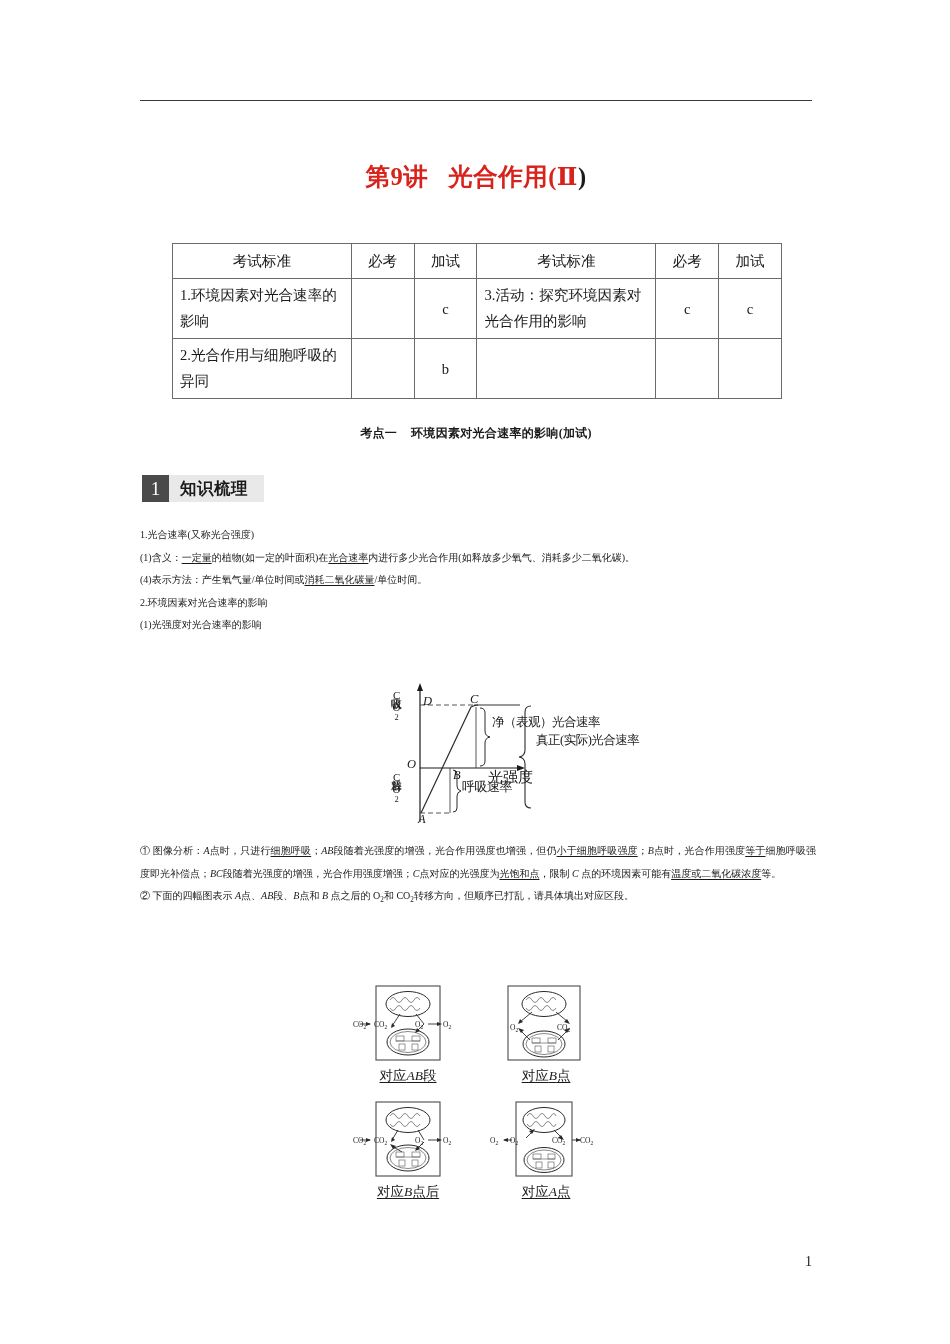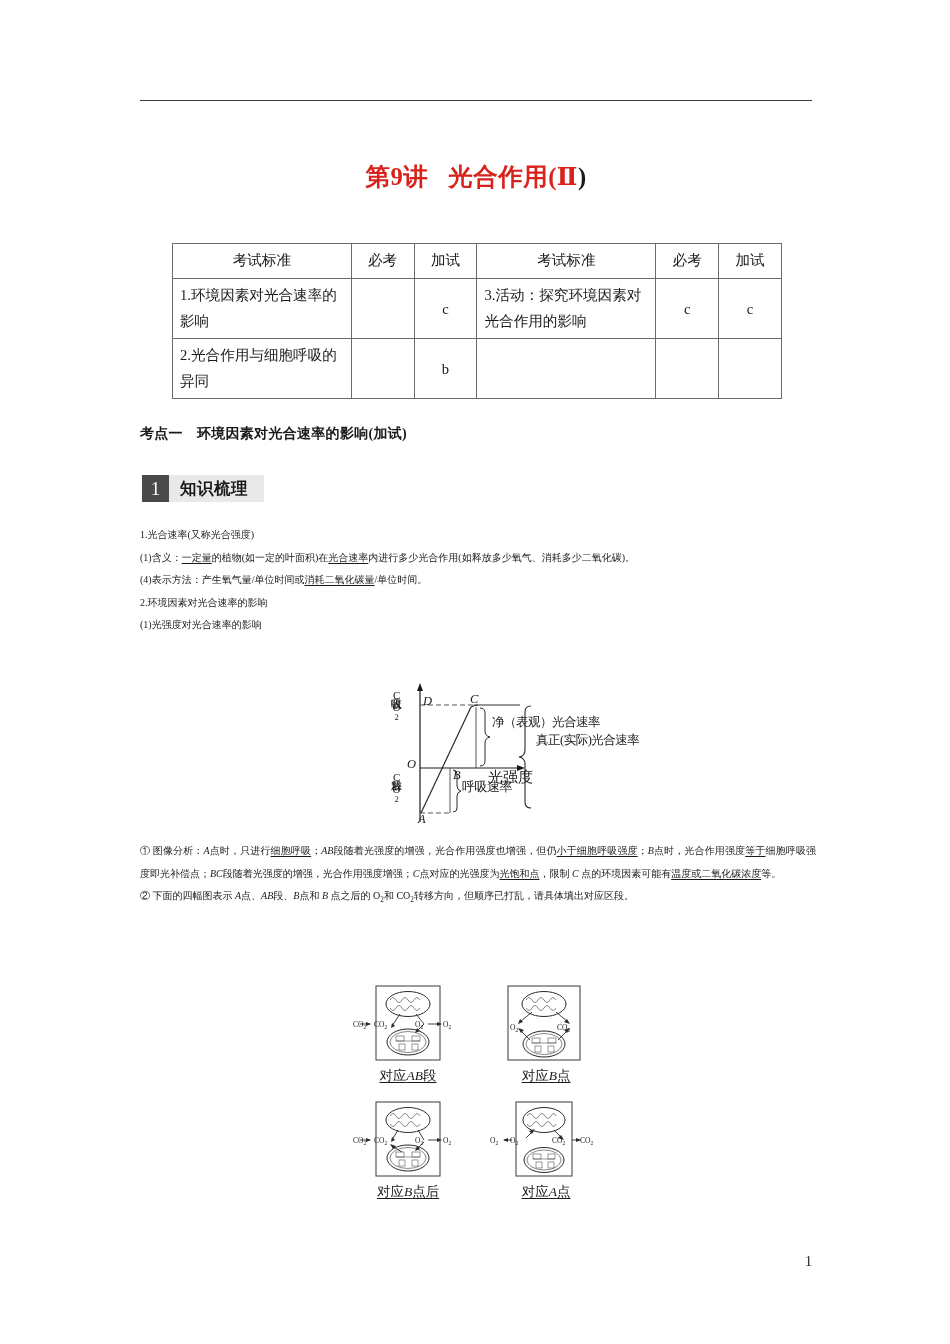--- a/index.html
+++ b/index.html
@@ -56,34 +56,34 @@
     border-collapse: collapse;
     font-size: 14.6px;
     line-height: 1.65;
   }
   .std-table td, .std-table th {
     border: 1px solid #6b6b6b;
     padding: 4px 7px;
     font-weight: normal;
     vertical-align: middle;
   }
-  .std-table .hdr { text-align: center; padding: 5px 0; font-family: Liberation Mono, monospace; }
+  .std-table .hdr { text-align: center; padding: 5px 0; }
   .std-table .ctr { text-align: center; }
   .std-table .lft { text-align: left; line-height: 1.75; }
   .col-label { width: 178px; }
   .col-small { width: 62px; }
 
   
   .kaodian {
     position: absolute;
     left: 140px;
     top: 413px;
     width: 672px;
-    text-align: left;
-    font-size: 14px;
+    text-align: center;
+    font-size: 12px;
     font-weight: bold;
     letter-spacing: 0.3px;
   }
   .kaodian .sp { display:inline-block; width: 14px; }
 
   
   .banner {
     position: absolute;
     left: 142px;
     top: 463px;

